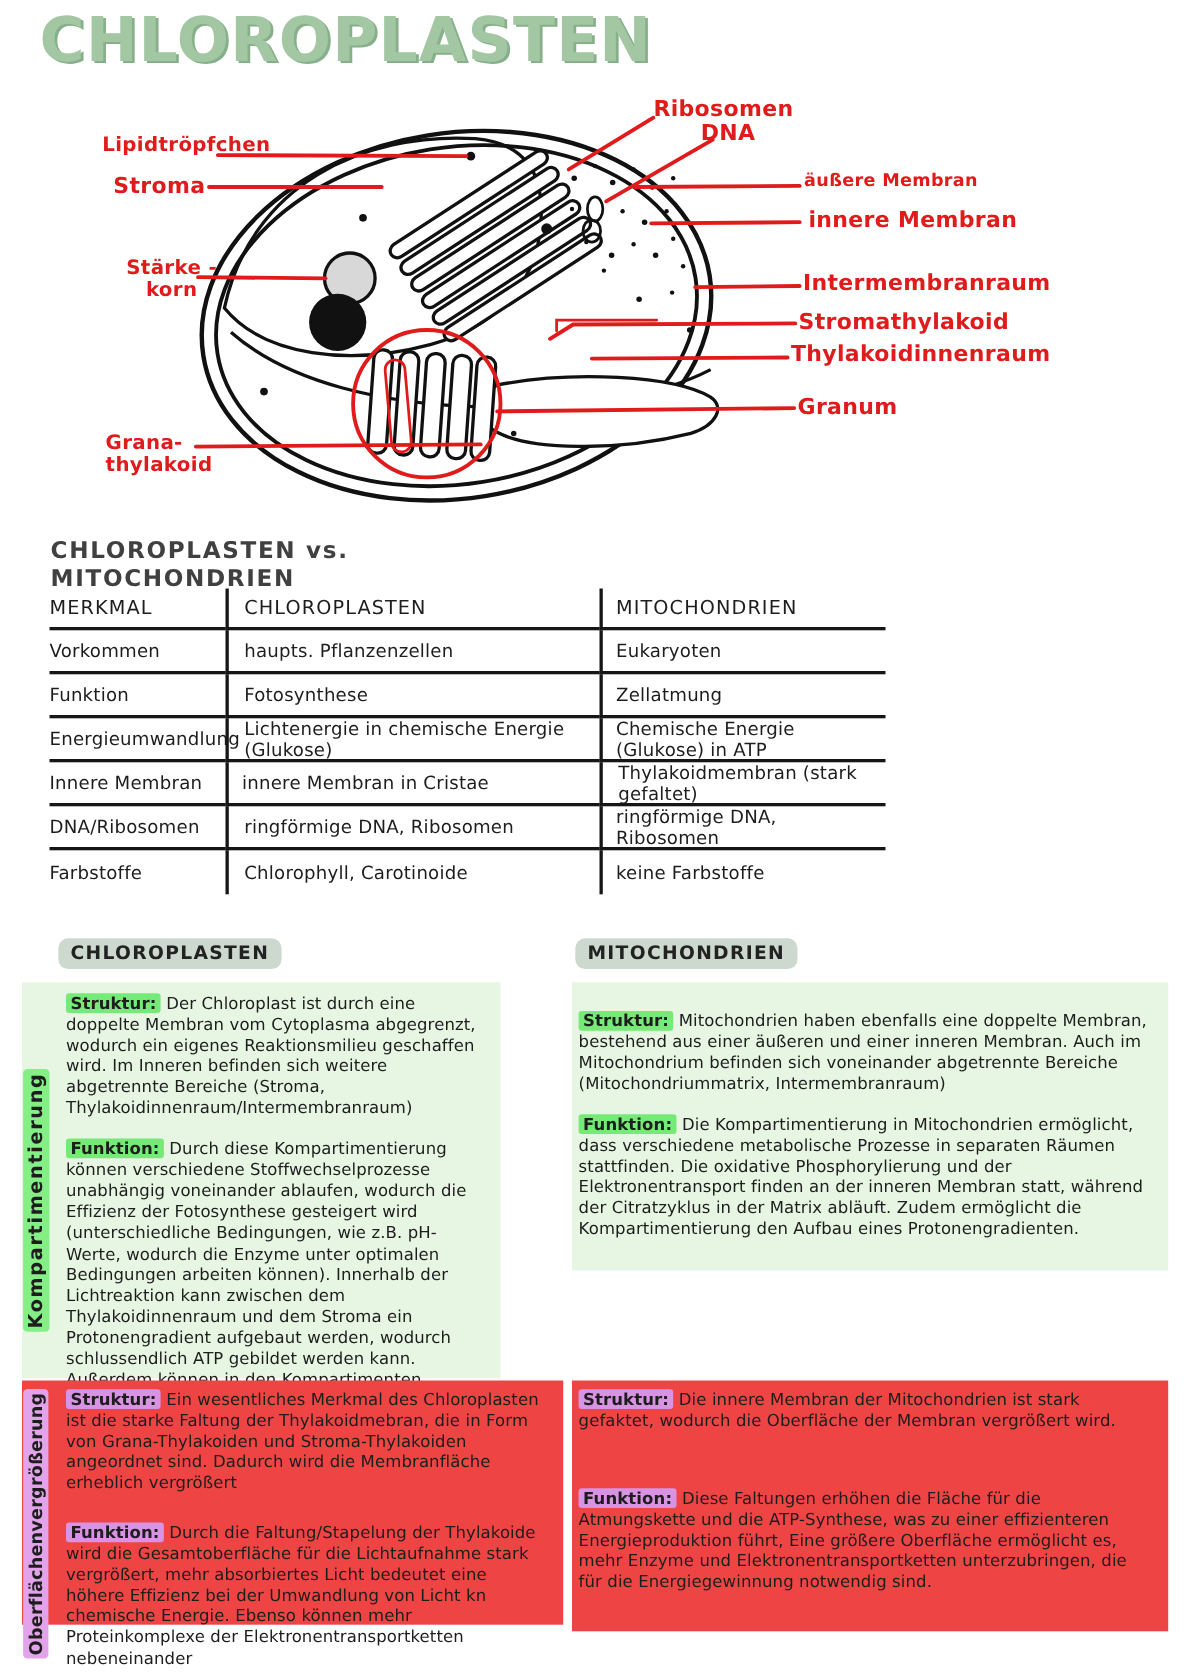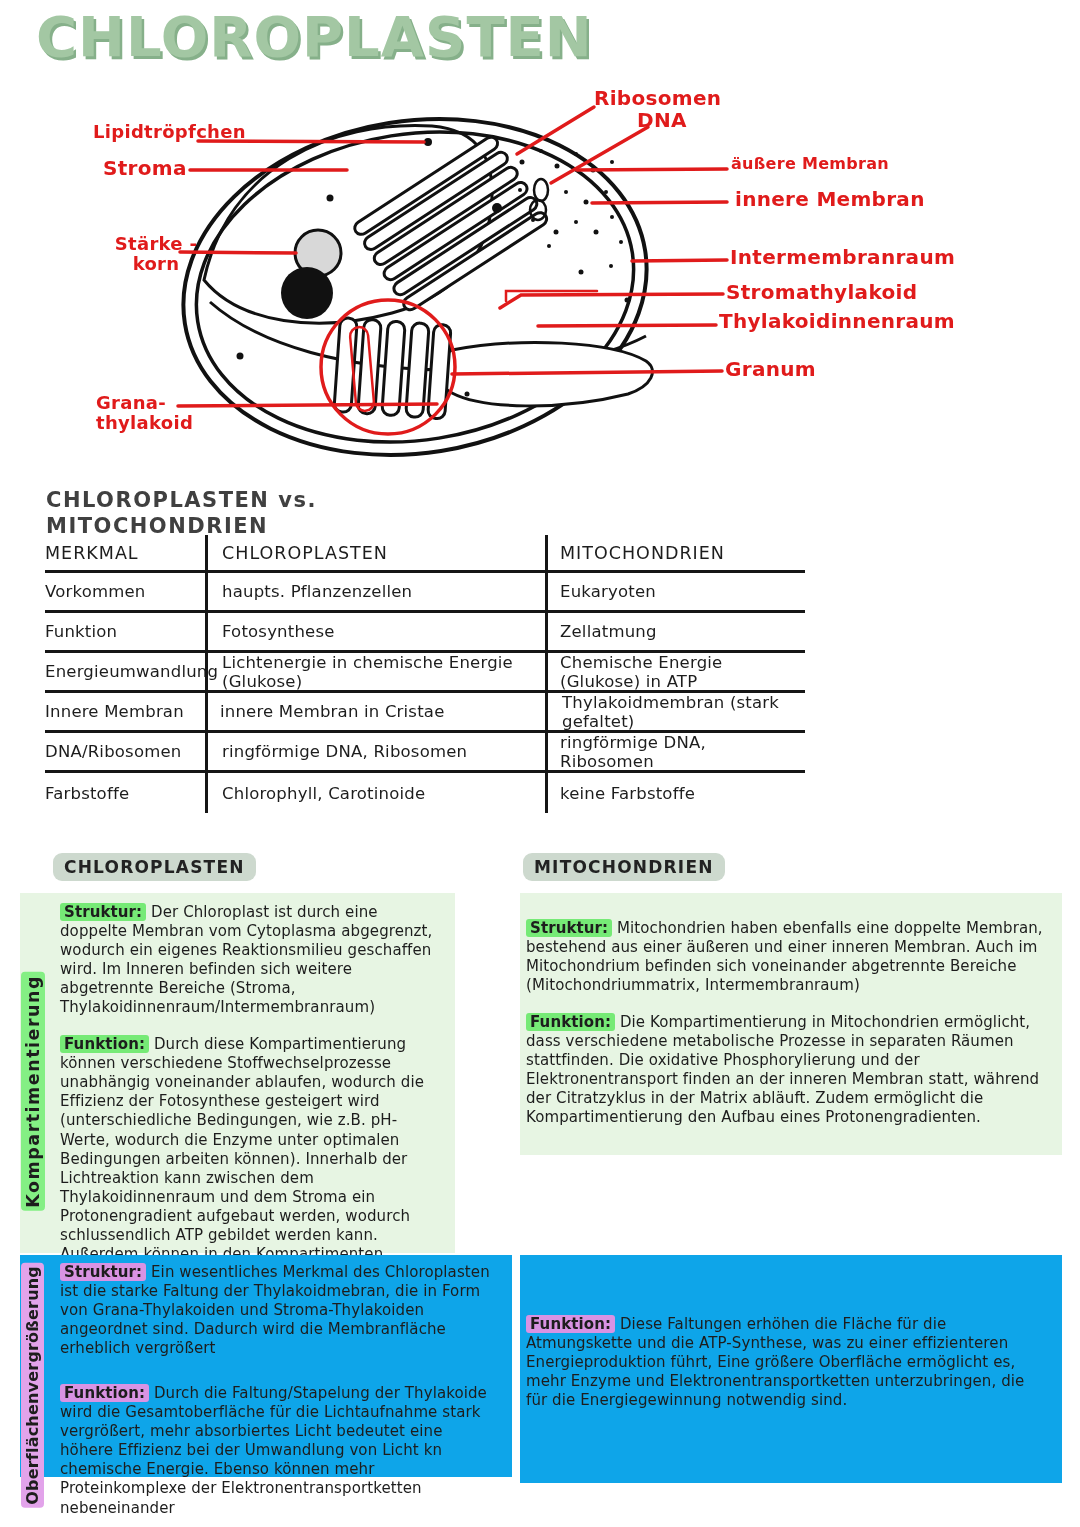--- a/index.html
+++ b/index.html
@@ -25,21 +25,21 @@
   .cmp .hd{font-size:17.5px;letter-spacing:1px;}
   .cmp .c2{border-left:3px solid #161616;padding-left:14px;}
   .cmp .c3{border-left:3px solid #161616;padding-left:12px;}
   .cmp .rb{border-bottom:3px solid #161616;}
   
   .pill{position:absolute;background:#cdd9ce;border-radius:9px;padding:4px 11px;
         font-size:17px;letter-spacing:1.2px;font-weight:600;color:#222;}
   
   .block{position:absolute;}
   .bg-green{background:#e7f5e3;}
-  .bg-pink{background:#0ea5e9;}
+  .bg-pink{background:#ef4444;}
   #green-left{left:20px;top:893px;width:435px;height:360px;padding:10px 12px 0 40px;box-sizing:border-box;}
   #green-right{left:520px;top:893px;width:542px;height:262px;padding:26px 16px 0 6px;box-sizing:border-box;}
   #pink-left{left:20px;top:1255px;width:492px;height:222px;padding:8px 12px 0 40px;box-sizing:border-box;}
   #pink-right{left:520px;top:1255px;width:542px;height:228px;padding:8px 16px 0 6px;box-sizing:border-box;}
   .block p{margin:0 0 18px 0;font-size:15px;line-height:1.27;letter-spacing:.1px;}
   .block p.gap-m{margin-top:26px;}
   .block p.gap-l{margin-top:52px;}
   .hl-g{background:#76ea76;padding:0 4px;border-radius:3px;font-weight:700;}
   .hl-p{background:#d993e3;padding:0 4px;border-radius:3px;font-weight:700;}
   
@@ -222,20 +222,24 @@
     <p>
       <span class="hl-p">Struktur:</span>
       <span>Ein wesentliches Merkmal des Chloroplasten ist die starke Faltung der Thylakoidmebran, die in Form von Grana-Thylakoiden und Stroma-Thylakoiden angeordnet sind. Dadurch wird die Membranfläche erheblich vergrößert</span>
     </p>
     <p class="gap-m">
       <span class="hl-p">Funktion:</span>
       <span>Durch die Faltung/Stapelung der Thylakoide wird die Gesamtoberfläche für die Lichtaufnahme stark vergrößert, mehr absorbiertes Licht bedeutet eine höhere Effizienz bei der Umwandlung von Licht kn chemische Energie. Ebenso können mehr Proteinkomplexe der Elektronentransportketten nebeneinander</span>
     </p>
   </div>
   <div id="pink-right" class="block bg-pink">
+    <p>
+      <span class="hl-p">Struktur:</span>
+      <span>Die innere Membran der Mitochondrien ist stark gefaktet, wodurch die Oberfläche der Membran vergrößert wird.</span>
+    </p>
     <p class="gap-l">
       <span class="hl-p">Funktion:</span>
       <span>Diese Faltungen erhöhen die Fläche für die Atmungskette und die ATP-Synthese, was zu einer effizienteren Energieproduktion führt, Eine größere Oberfläche ermöglicht es, mehr Enzyme und Elektronentransportketten unterzubringen, die für die Energiegewinnung notwendig sind.</span>
     </p>
   </div>
 
   <div id="vl-komp" class="vlabel">Kompartimentierung</div>
   <div id="vl-ober" class="vlabel">Oberflächenvergrößerung</div>
 
 </div>

